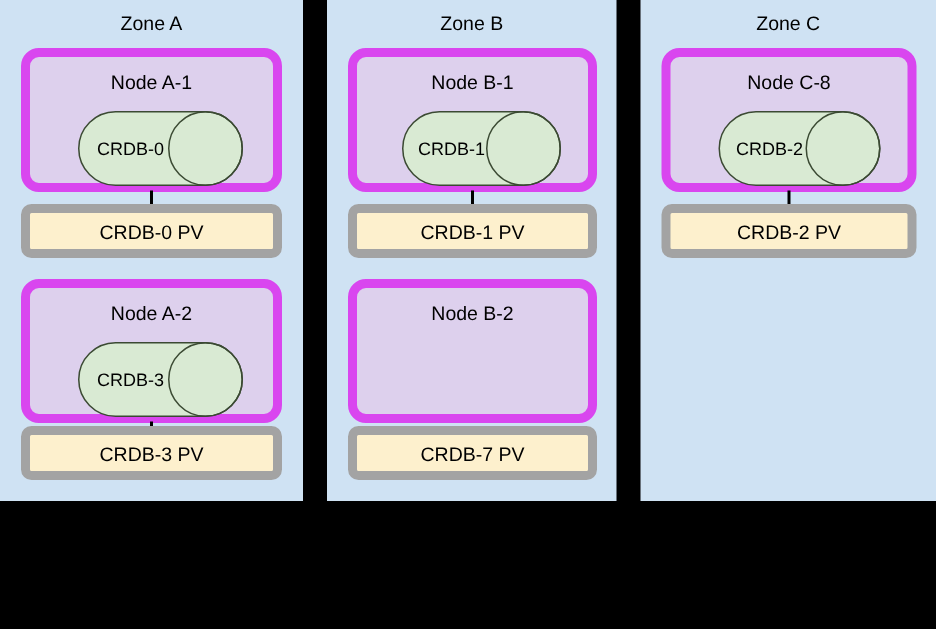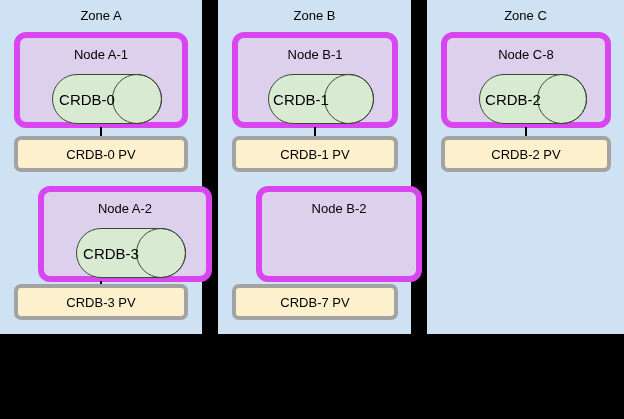--- a/index.html
+++ b/index.html
@@ -64,21 +64,21 @@
     width: 100%;
     text-align: center;
     font-size: 13px;
     color: #000000;
     line-height: 16px;
     white-space: nowrap;
   }
 
   
   .node-row1 { top: 32px; height: 96px; }
-  .node-row2 { top: 186px; height: 96px; margin-left: 24px; }
+  .node-row2 { top: 186px; height: 96px; }
 
   .zone-a .node { left: 14px;  width: 174px; }
   .zone-b .node { left: 14px;  width: 166px; }
   .zone-c .node { left: 14px;  width: 170px; }
 
   
   .cyl {
     position: absolute;
     top: 36px;
     height: 50px;
@@ -105,38 +105,38 @@
   }
   .cyl-label {
     position: absolute;
     top: 0;
     left: 0;
     width: calc(100% - 40px);
     height: 100%;
     display: flex;
     align-items: center;
     justify-content: center;
-    font-size: 15px;
+    font-size: 12px;
     color: #000000;
     white-space: nowrap;
   }
 
   
   .connector {
     position: absolute;
     width: 2px;
     background: #000000;
   }
 
   
   .pv {
     position: absolute;
     height: 36px;
     background: #fdf0cd;
-    border: 4px solid #a3a3a3;
+    border: 6px solid #a3a3a3;
     border-radius: 7px;
     box-sizing: border-box;
     display: flex;
     align-items: center;
     justify-content: center;
     font-size: 13px;
     color: #000000;
     white-space: nowrap;
   }
   .pv-row1 { top: 136px; }

